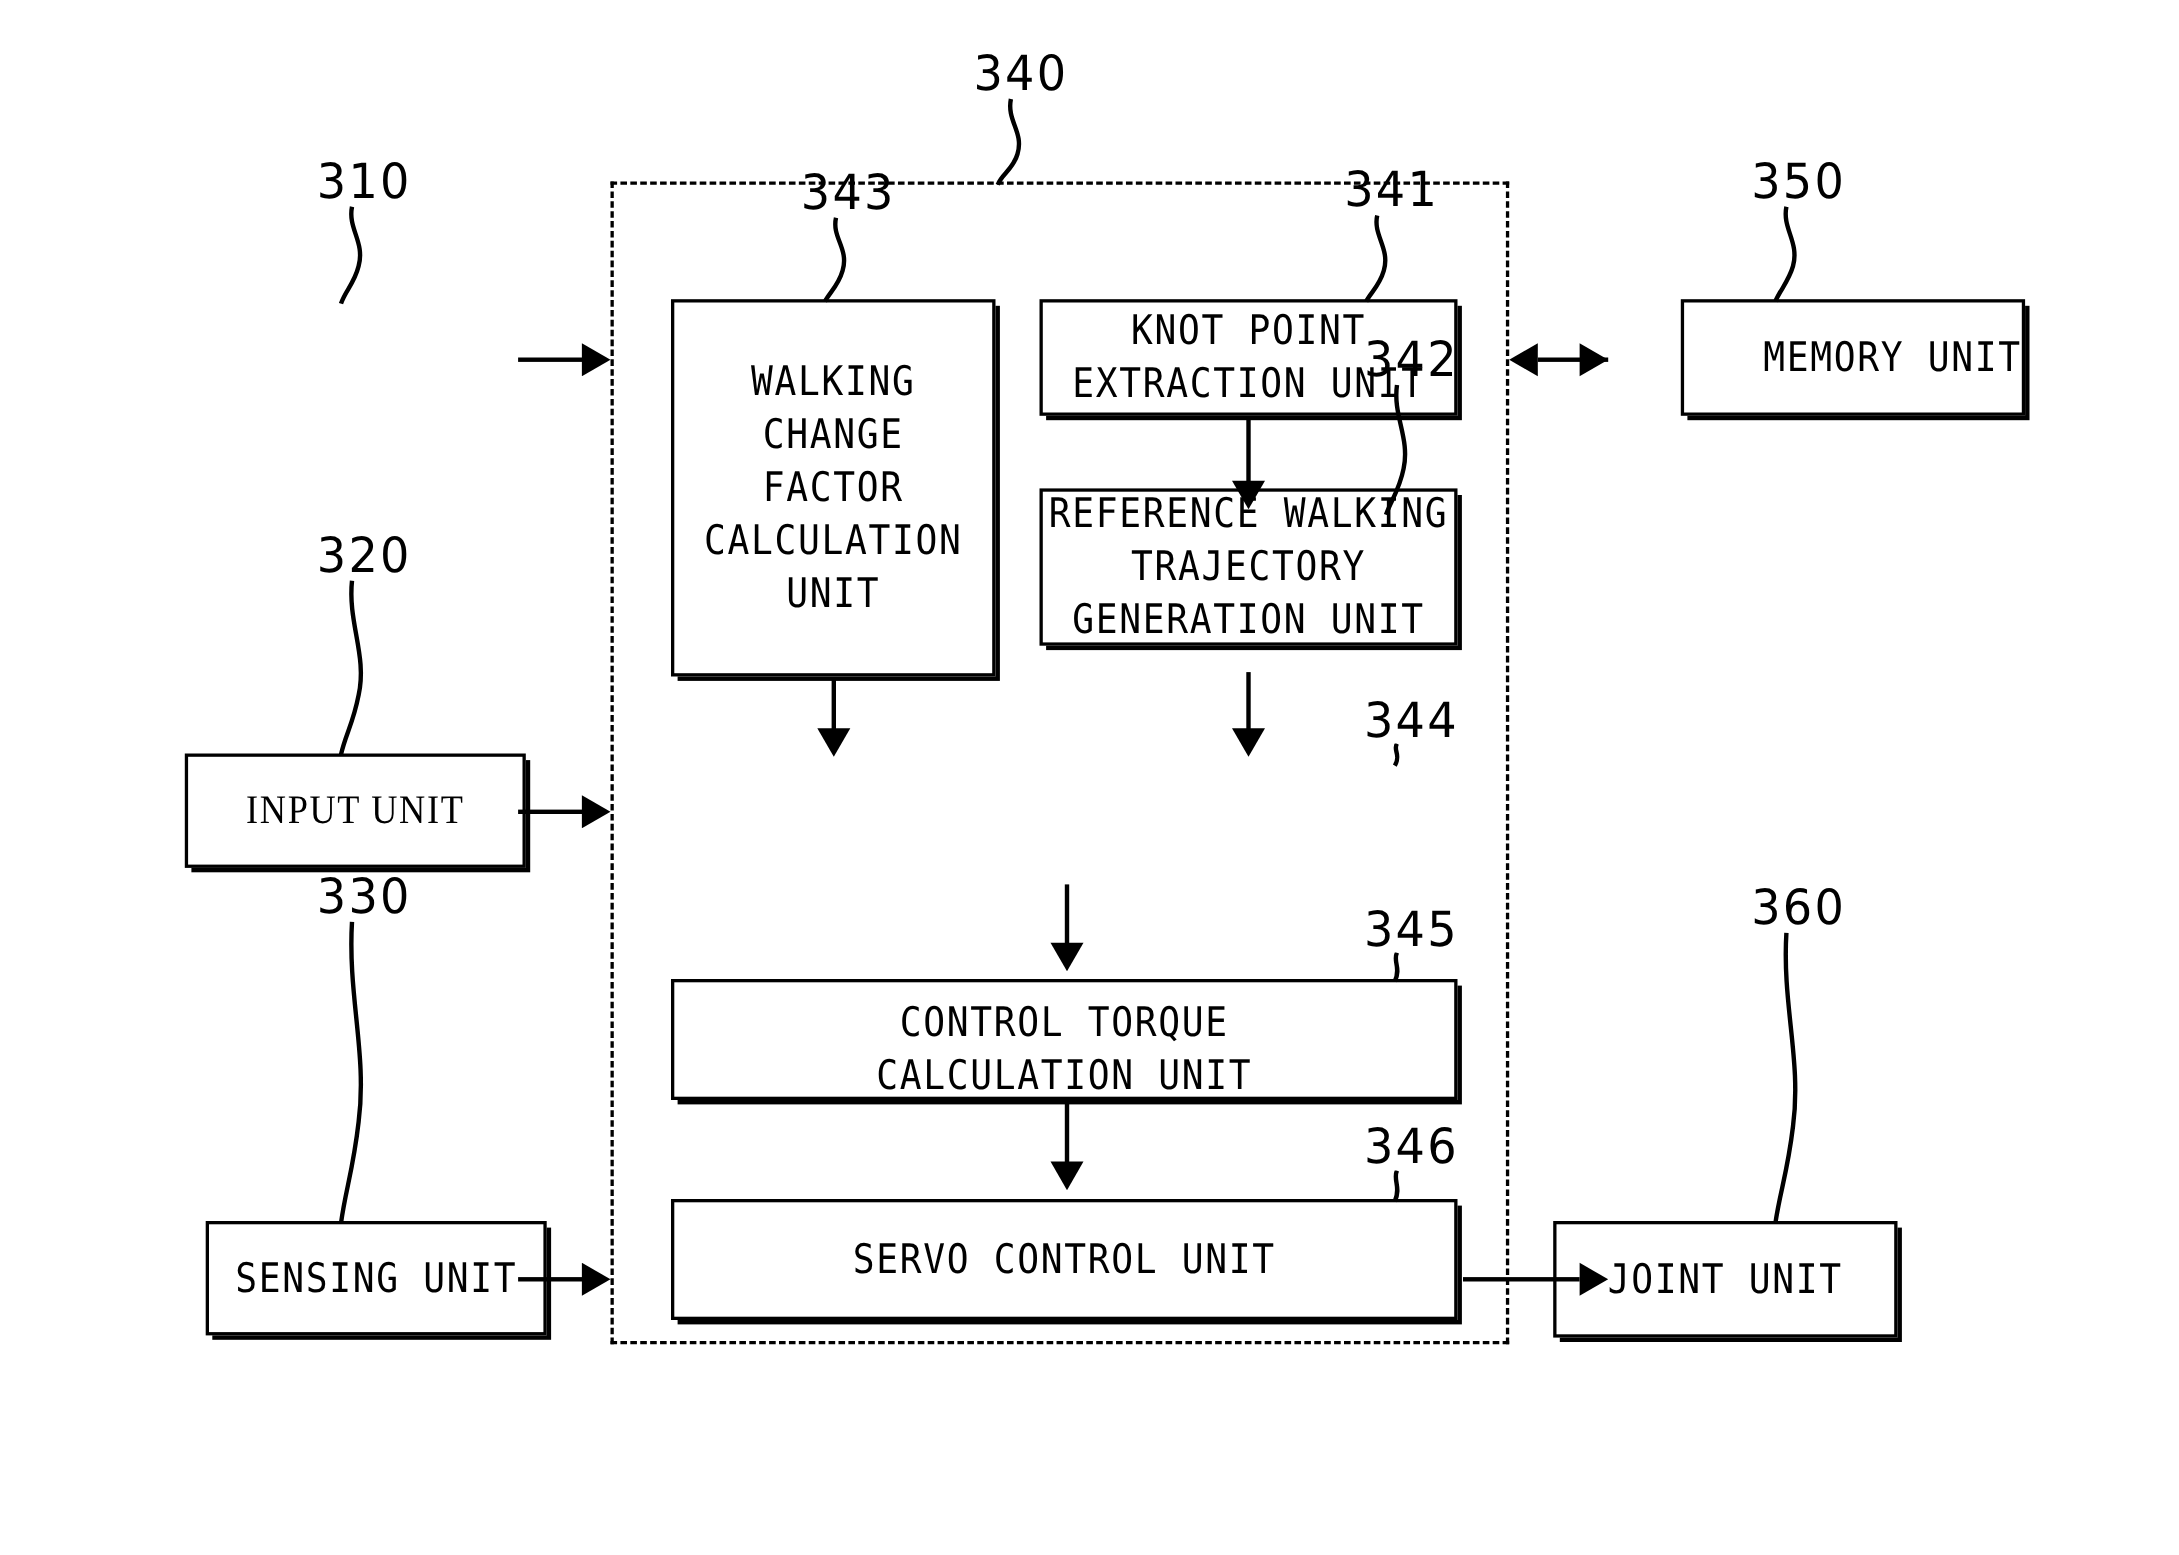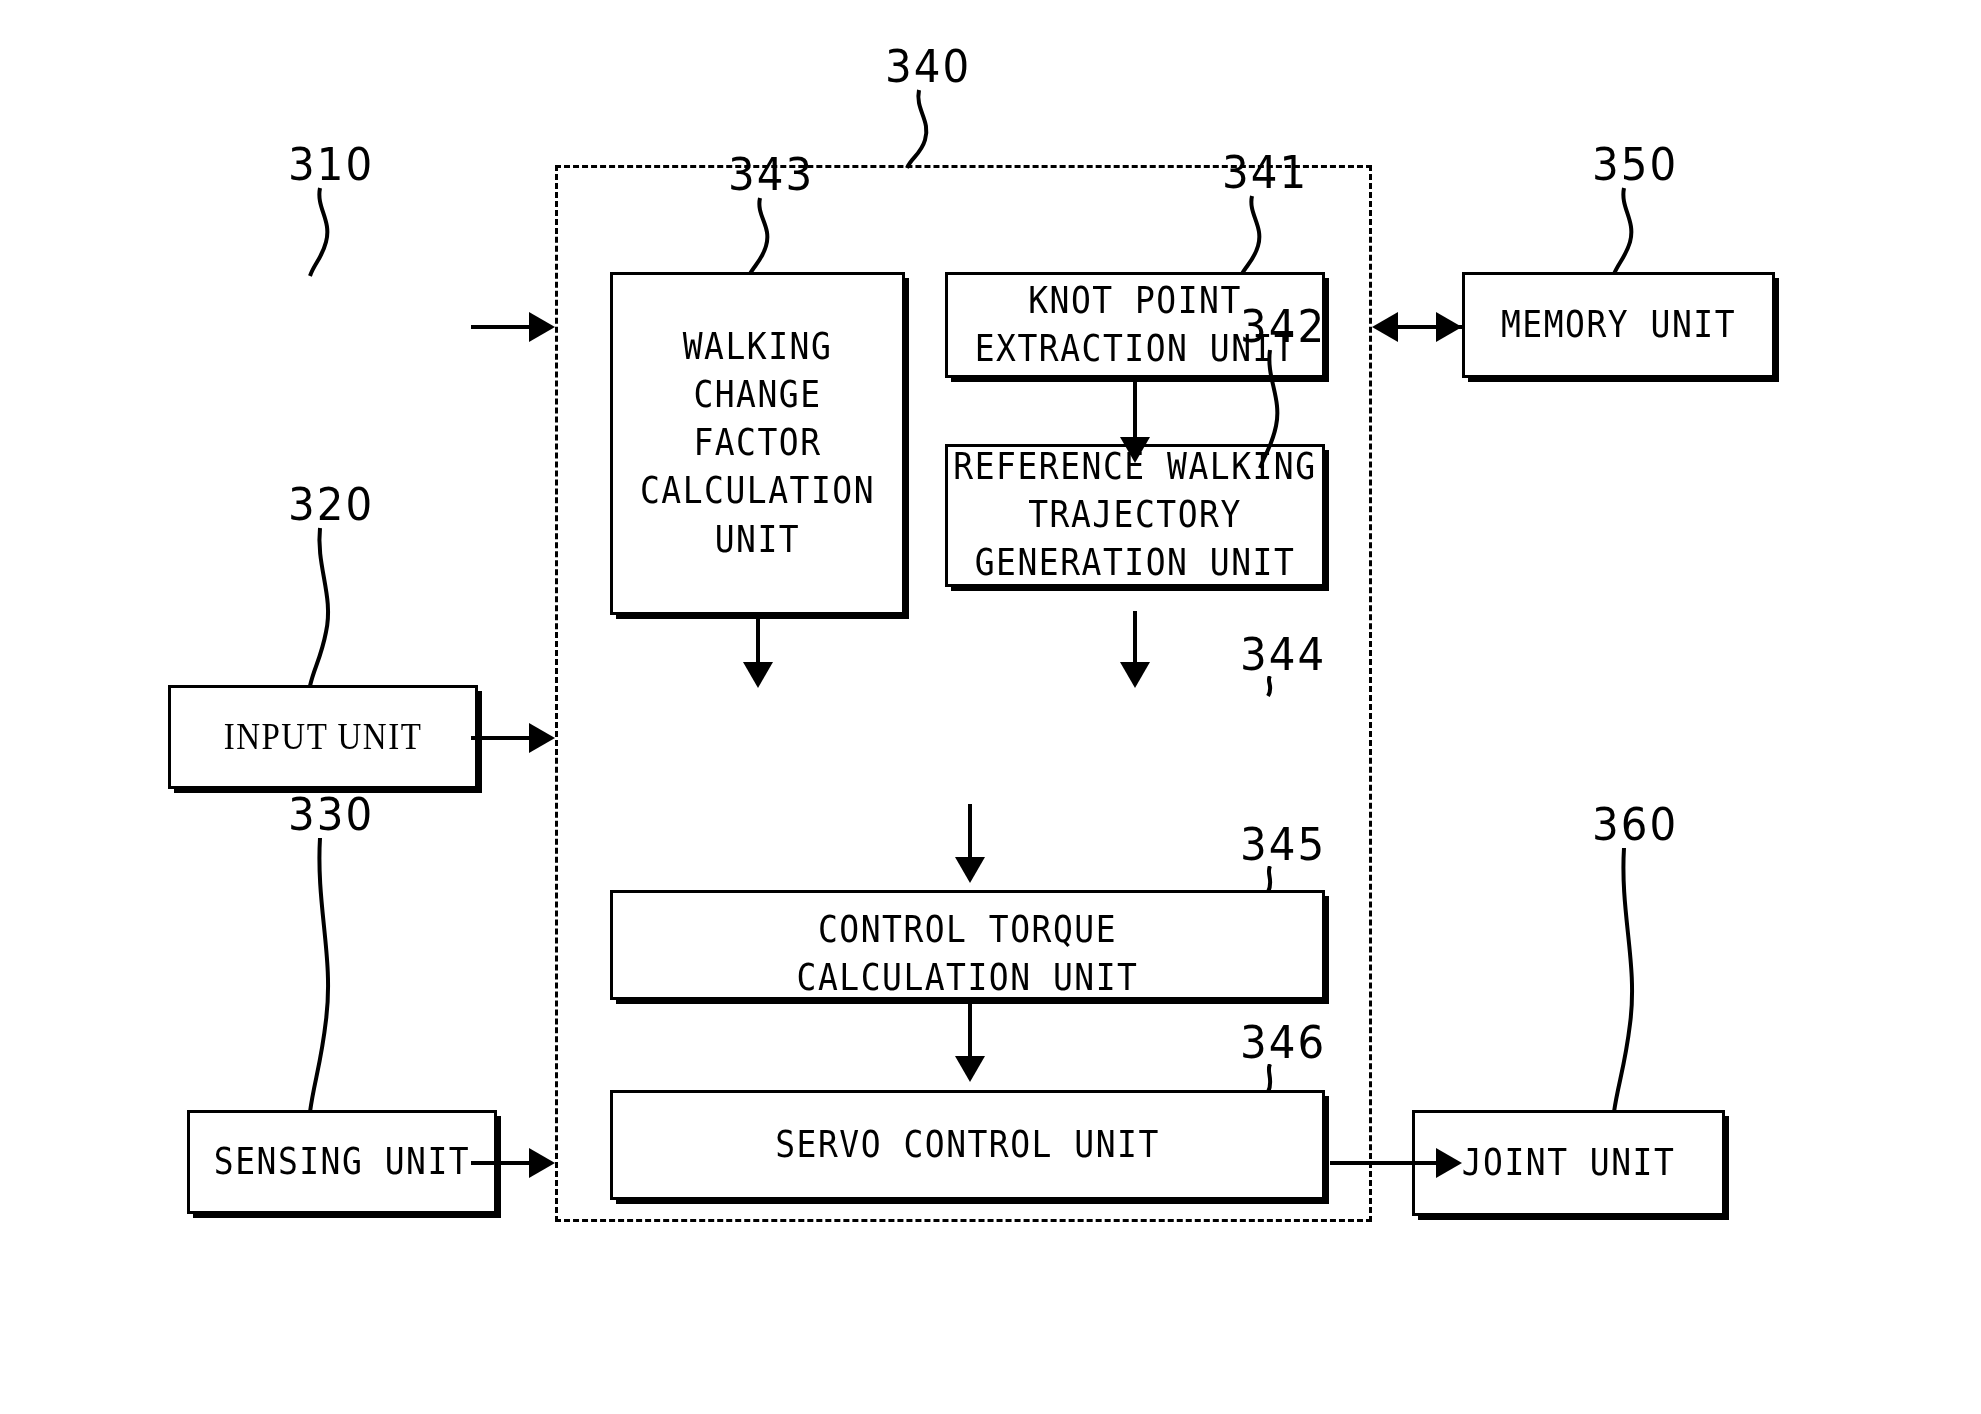--- a/index.html
+++ b/index.html
@@ -113,21 +113,21 @@
   </svg>
 
   <div class="box" style="left:158px; top:1110px; width:310px; height:104px;margin-left:29px;">
     <span class="lbl">SENSING UNIT</span>
   </div>
   <div class="ref" style="left:288px; top:790px;">330</div>
   <svg class="leader" style="left:288px; top:836px; width:56px; height:278px;" viewBox="0 0 56 278">
     <path d="M32 2 C 28 70, 46 122, 38 184 C 33 228, 26 246, 22 276" fill="none" stroke="#000" stroke-width="4"></path>
   </svg>
 
-  <div class="box" style="left:1462px; top:272px; width:313px; height:106px;">
+  <div class="box" style="left:1528px; top:272px; width:313px; height:106px;justify-content:flex-end;">
     <span class="lbl">MEMORY UNIT</span>
   </div>
   <div class="ref" style="left:1592px; top:140px;">350</div>
   <svg class="leader" style="left:1592px; top:186px; width:56px; height:90px;" viewBox="0 0 56 90">
     <path d="M32 2 C 28 22, 44 34, 38 56 C 34 70, 26 78, 22 88" fill="none" stroke="#000" stroke-width="4"></path>
   </svg>
 
   <div class="box" style="left:1412px; top:1110px; width:313px; height:106px;">
     <span class="lbl">JOINT UNIT</span>
   </div>

